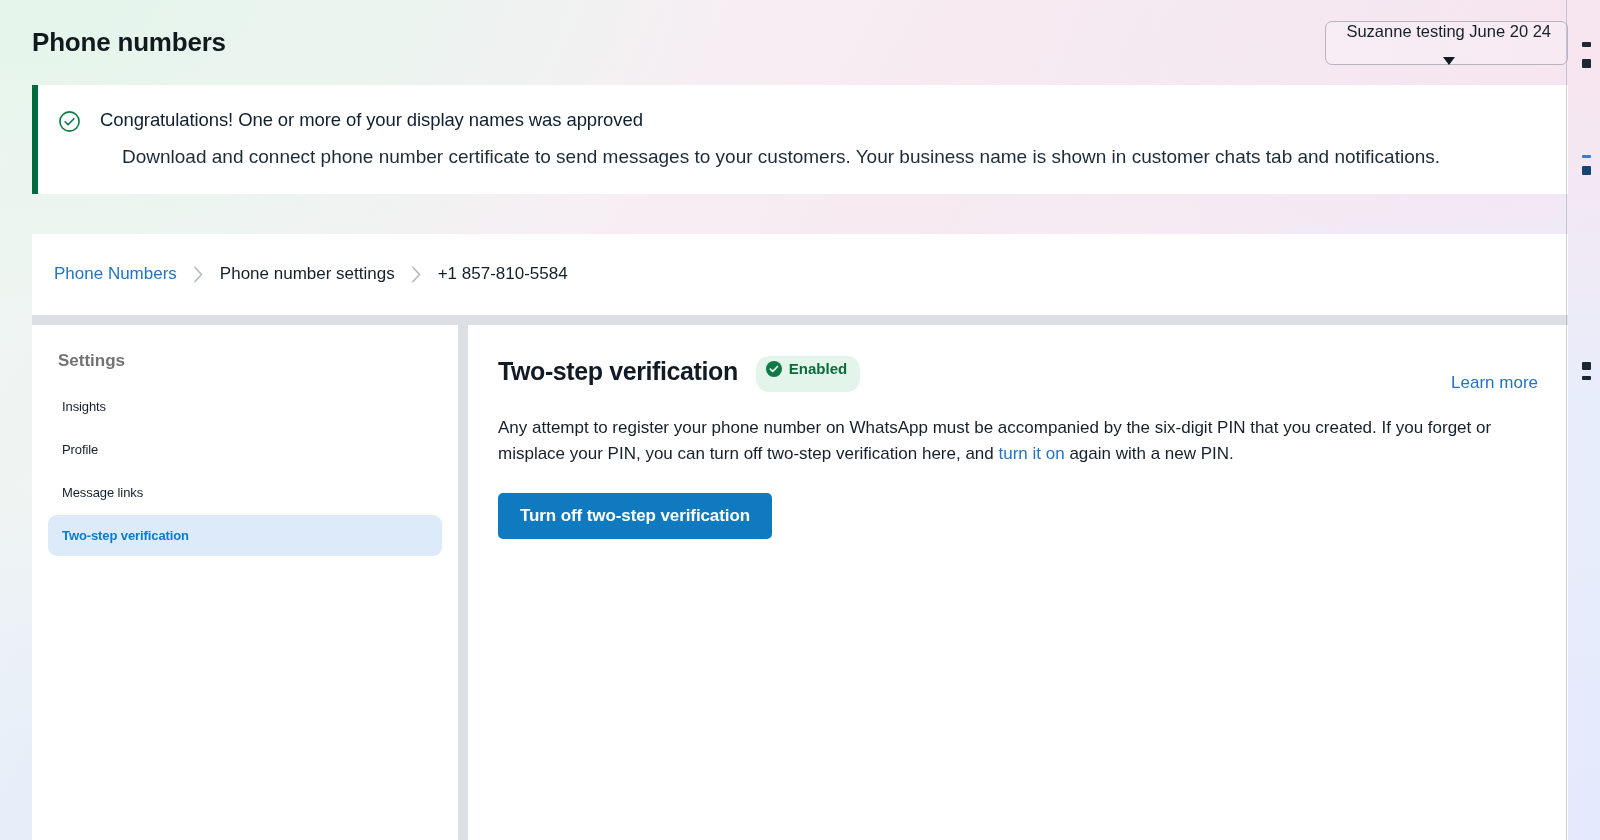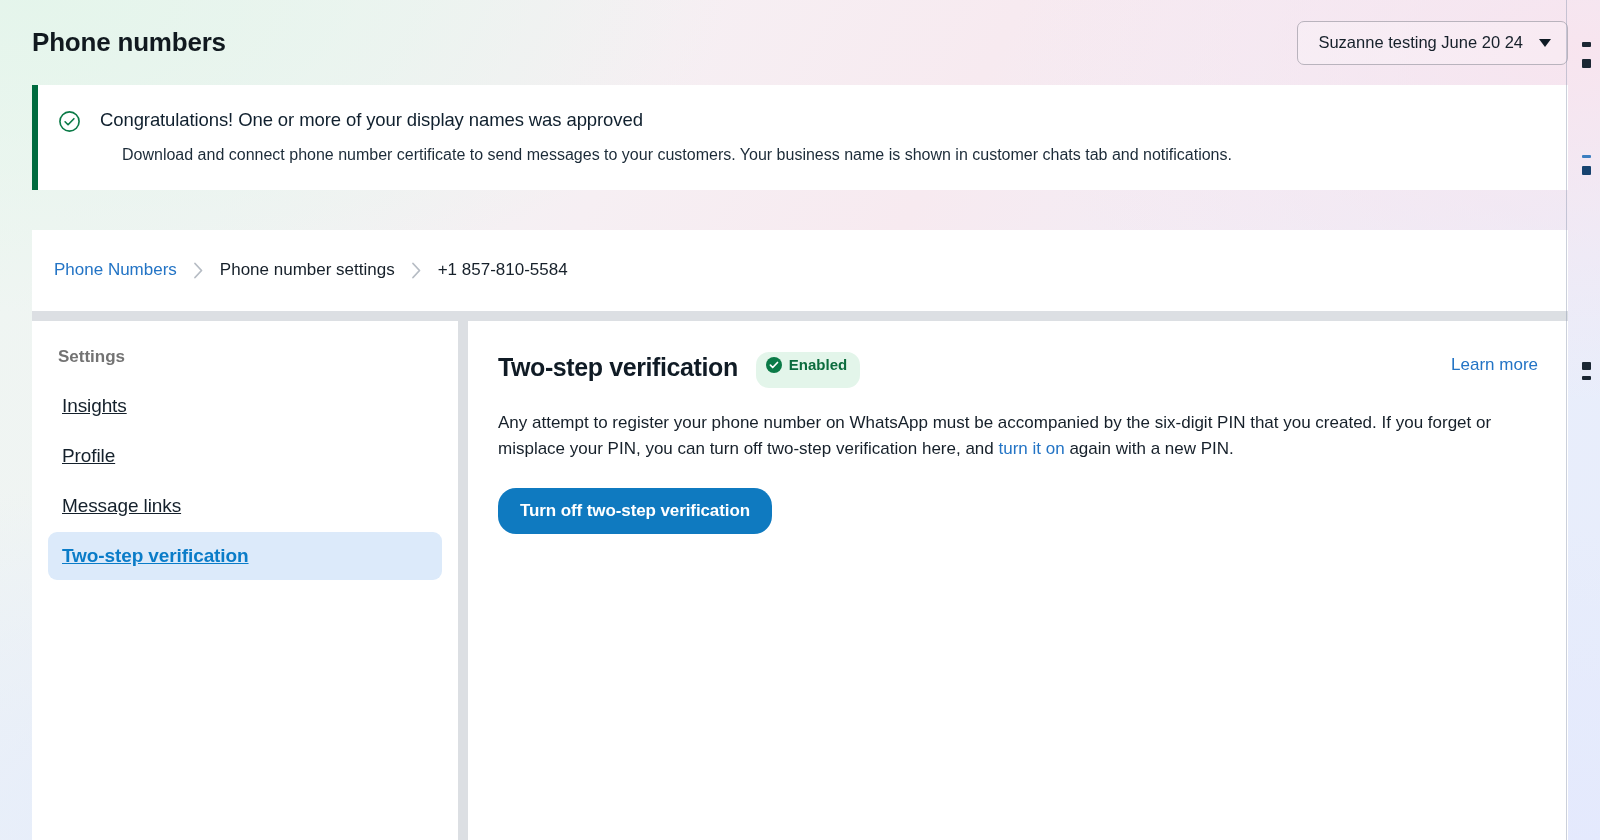--- a/index.html
+++ b/index.html
@@ -93,20 +93,21 @@
   .account-select {
     display: flex;
     align-items: center;
     gap: 16px;
     height: 44px;
     padding: 0 16px 0 20px;
     border: 1px solid #b9b3bd;
     border-radius: 7px;
     background: rgba(255,255,255,.22);
     cursor: pointer;
+    flex-direction: column;
   }
   .account-select .label {
     font-size: 16.5px;
     color: #16202a;
     white-space: nowrap;
   }
   .caret {
     width: 0; height: 0;
     border-left: 6.5px solid transparent;
     border-right: 6.5px solid transparent;
@@ -132,21 +133,21 @@
   .banner-title {
     font-size: 18.5px;
     font-weight: 400;
     color: #10202e;
     letter-spacing: -.1px;
     line-height: 1.3;
   }
   .banner-text {
     margin-top: 12px;
     margin-left: 22px;
-    font-size: 16px;
+    font-size: 19px;
     color: #1c2b38;
     line-height: 1.35;
   }
 
   
   .panel-wrap { margin-top: 40px; }
 
   .breadcrumb-card {
     background: #ffffff;
     height: 81px;
@@ -202,26 +203,25 @@
     font-size: 17px;
     font-weight: 700;
     color: #737373;
     padding: 0 0 0 10px;
     margin-bottom: 15px;
   }
   .nav-item {
     display: block;
     padding: 13px 14px;
     border-radius: 9px;
-    font-size: 19px;
+    font-size: 13px;
     color: #14202b;
     cursor: pointer;
     margin-bottom: 2px;
     letter-spacing: -.1px;
-    text-decoration: underline;
   }
   .nav-item.active {
     background: #dceafa;
     color: #0a7cc8;
     font-weight: 700;
   }
 
   
   .main-head {
     display: flex;
@@ -250,21 +250,21 @@
   }
   .badge-text {
     font-size: 15px;
     font-weight: 700;
     color: #0b6b3d;
   }
   .learn-more {
     font-size: 17px;
     color: #2374c5;
     cursor: pointer;
-    margin-top: 8px;
+    margin-top: 22px;
   }
 
   .main-para {
     margin-top: 22px;
     max-width: 1013px;
     font-size: 17px;
     line-height: 1.53;
     color: #16202a;
   }
   .inline-link { color: #2374c5; cursor: pointer; text-align: right; }
@@ -274,21 +274,21 @@
     display: inline-flex;
     align-items: center;
     justify-content: center;
     height: 46px;
     padding: 0 22px;
     background: #0f7ac0;
     color: #ffffff;
     font-size: 17px;
     font-weight: 700;
     border: none;
-    border-radius: 18px;
+    border-radius: 5px;
     cursor: pointer;
     font-family: "Liberation Sans", sans-serif;
     letter-spacing: -.1px;
   }
 </style>
 </head>
 <body>
 
 <div id="bg"></div>
 

